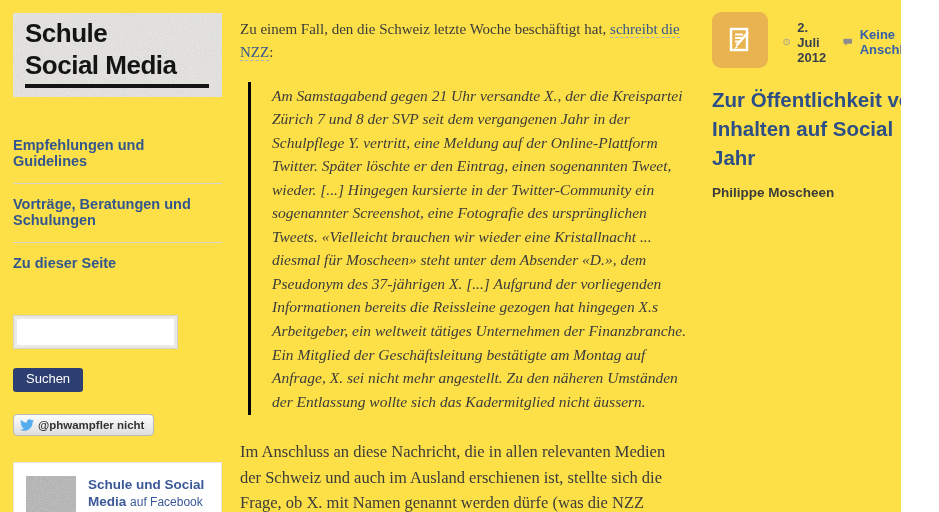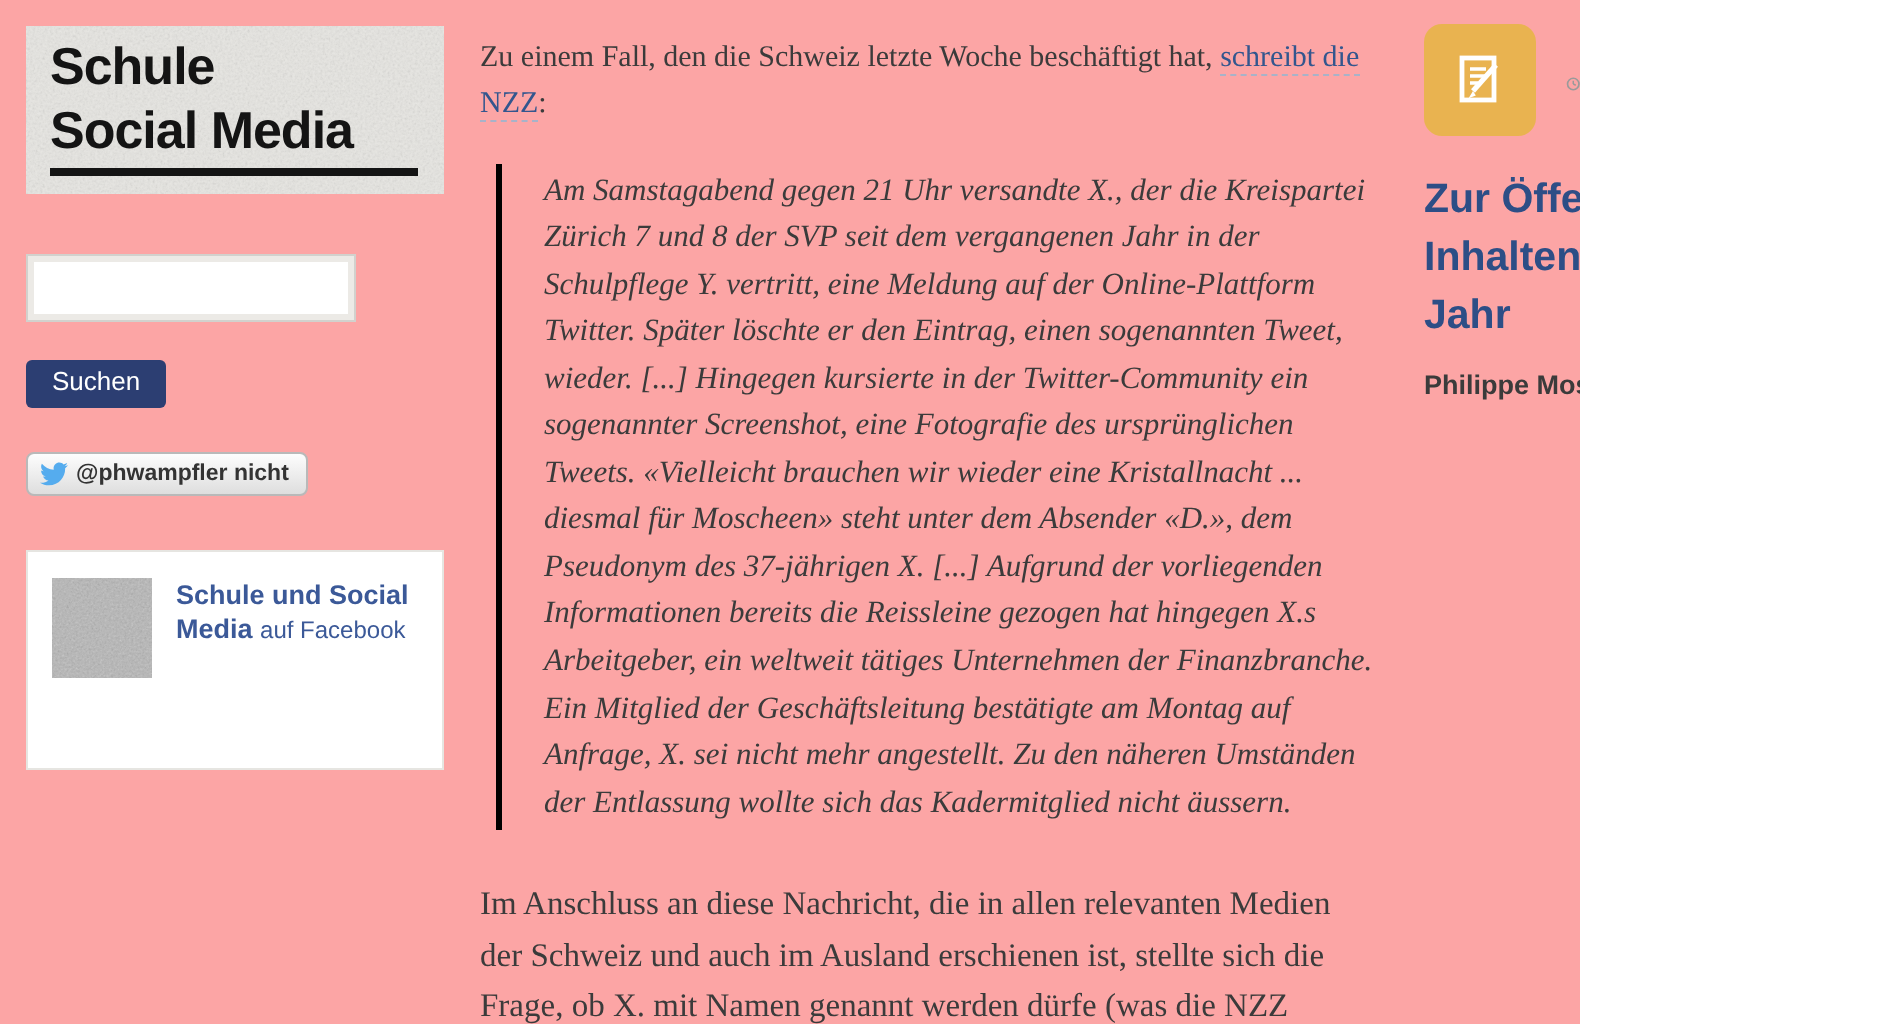--- a/index.html
+++ b/index.html
@@ -1,17 +1,17 @@
 <!DOCTYPE html>
 <html><head>
 <meta charset="utf-8">
 <style>
   html,body{margin:0;padding:0;}
   body{font-family:"Liberation Sans",sans-serif;}
-  .page{position:relative;width:790px;height:512px;background:#fca5a5;overflow:hidden;}
+  .page{position:relative;width:901px;height:512px;background:#fde047;overflow:hidden;}
 
   
   .sidebar{position:absolute;left:13px;top:13px;width:209px;}
   .logo{position:relative;height:84px;background:#e7e6e2;overflow:hidden;cursor:pointer;}
   .texture{position:absolute;left:0;top:0;width:100%;height:100%;}
   .logo-text{position:relative;padding:5px 0 0 12px;font-weight:bold;font-size:26px;line-height:1.22;color:#141414;letter-spacing:-0.5px;}
   .logo-underline{position:relative;margin:3px 0 0 12px;height:4px;width:184px;background:#141414;}
   .nav{margin-top:28px;}
   .nav-item{display:block;padding:12px 0 14px;font-size:14.5px;font-weight:bold;color:#33568e;text-decoration:none;border-bottom:1px solid #d4d3cf;cursor:pointer;}
   .nav-item:last-child{border-bottom:none;}
@@ -56,20 +56,25 @@
           </filter>
         <rect width="100%" height="100%" filter="url(#noise-logo)" opacity="0.28"></rect>
       </svg>
       <div class="logo-text">
         <span>Schule</span><br>
         <span>Social Media</span>
       </div>
       <div class="logo-underline"></div>
     </div>
 
+    <nav class="nav">
+      <a class="nav-item">Empfehlungen und Guidelines</a>
+      <a class="nav-item">Vorträge, Beratungen und Schulungen</a>
+      <a class="nav-item">Zu dieser Seite</a>
+    </nav>
 
     <input class="search-input" type="text" value="" style="">
     <button class="btn-suchen">Suchen</button>
 
     <div>
       <div class="tw-btn">
         <svg width="14" height="14" viewBox="0 0 24 24">
           <path fill="#55acee" d="M23.954 4.569c-.885.389-1.83.654-2.825.775 1.014-.611 1.794-1.574 2.163-2.723-.951.555-2.005.959-3.127 1.184-.896-.959-2.173-1.559-3.591-1.559-2.717 0-4.92 2.203-4.92 4.917 0 .39.045.765.127 1.124-4.09-.205-7.715-2.169-10.141-5.138-.427.722-.666 1.561-.666 2.475 0 1.71.87 3.213 2.188 4.096-.807-.026-1.566-.248-2.228-.616v.061c0 2.385 1.693 4.374 3.946 4.827-.413.111-.849.171-1.296.171-.314 0-.615-.03-.916-.086.631 1.953 2.445 3.377 4.604 3.417-1.68 1.319-3.809 2.105-6.102 2.105-.39 0-.779-.023-1.17-.067 2.189 1.394 4.768 2.209 7.557 2.209 9.054 0 14-7.503 14-14 0-.21-.005-.42-.014-.63.961-.689 1.8-1.56 2.46-2.548z"></path>
         </svg>
         <span>@phwampfler nicht</span>

